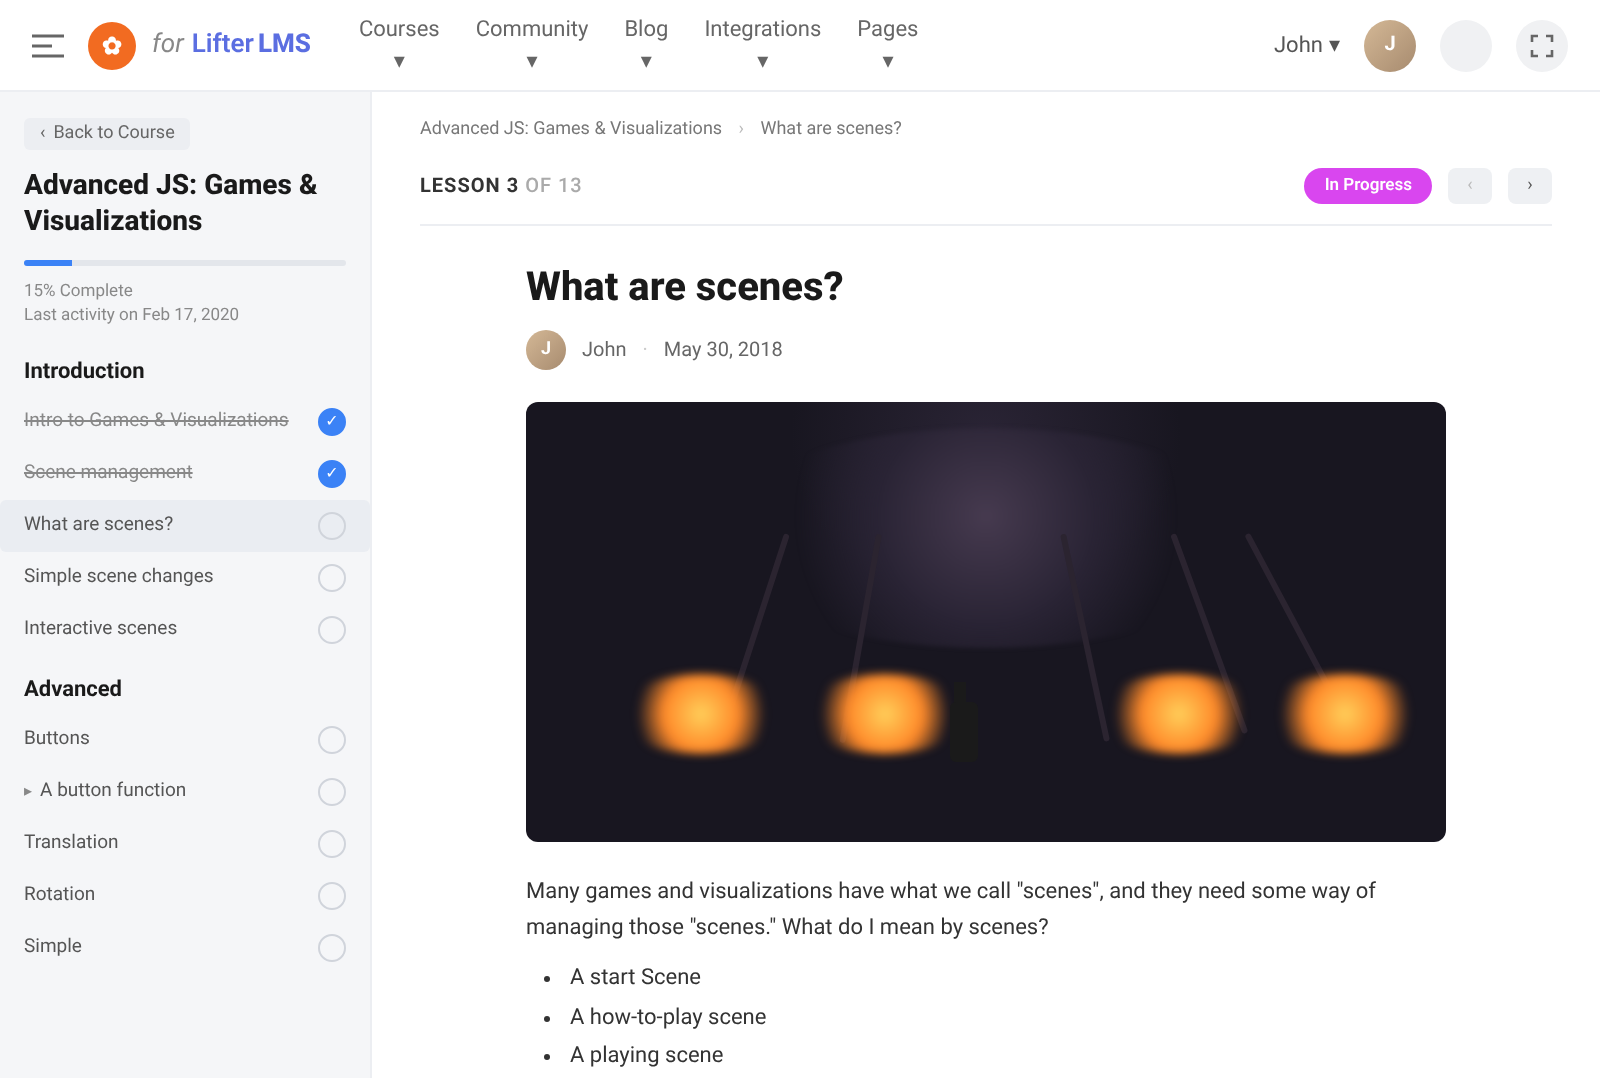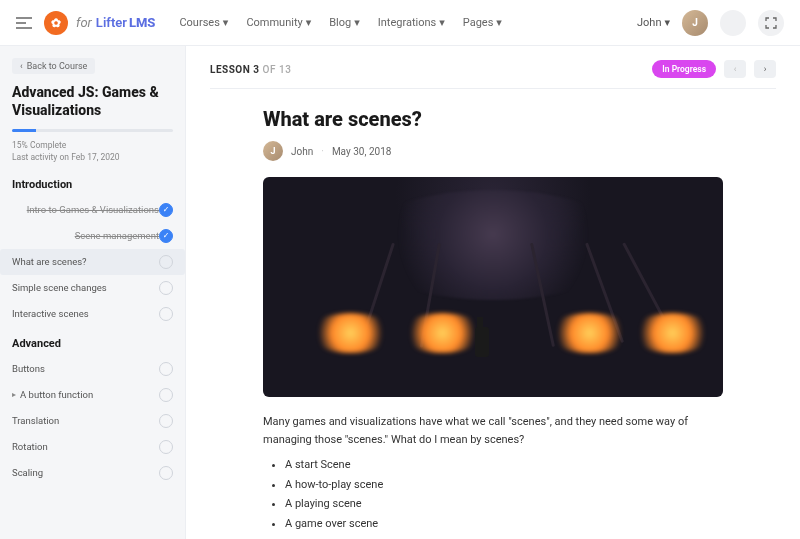--- a/index.html
+++ b/index.html
@@ -6,36 +6,36 @@
 body { font-family: -apple-system, BlinkMacSystemFont, "Segoe UI", Roboto, sans-serif; background: #f5f6f8; color: #1a1a1a; font-size: 12px; }
 .topbar { height: 46px; background: #fff; display: flex; align-items: center; padding: 0 16px; border-bottom: 1px solid #eceef2; }
 .menu-toggle { margin-right: 12px; cursor: pointer; color: #666; }
 .brand { display: flex; align-items: center; gap: 8px; margin-right: 24px; }
 .brand-logo { width: 24px; height: 24px; border-radius: 50%; background: #f26b21; display: flex; align-items: center; justify-content: center; color: #fff; font-weight: bold; font-size: 12px; }
 .brand-text { display: flex; align-items: baseline; gap: 2px; font-size: 13px; }
 .brand-for { font-style: italic; font-size: 13px; color: #888; margin-right: 2px; }
 .brand-lifter { color: #5b6ee1; font-weight: 600; }
 .brand-lms { color: #5b6ee1; font-weight: 800; }
 .nav { display: flex; gap: 18px; }
-.nav-item { color: #666; font-size: 11px; cursor: pointer; display: flex; align-items: center; gap: 3px; }
+.nav-item { color: #666; font-size: 11px; cursor: pointer; display: flex; align-items: center; gap: 3px; flex-direction: column; }
 .spacer { flex: 1; }
 .user-area { display: flex; align-items: center; gap: 12px; }
 .user-name { color: #555; font-size: 11px; display: flex; align-items: center; gap: 3px; cursor: pointer; }
 .avatar { width: 26px; height: 26px; border-radius: 50%; background: linear-gradient(135deg,#d4b896,#a78b6f); display: flex; align-items: center; justify-content: center; color:#fff; font-size:10px; font-weight:bold; }
 .icon-btn { width: 26px; height: 26px; border-radius: 50%; background: #f0f1f3; display: flex; align-items: center; justify-content: center; color: #666; cursor: pointer; }
 .layout { display: flex; height: calc(539px - 46px); }
 .sidebar { width: 186px; background: #f5f6f8; border-right: 1px solid #eceef2; padding: 12px 12px 0 12px; overflow-y: auto; }
 .back-btn { display: inline-flex; align-items: center; gap: 4px; font-size: 9px; color: #666; background: #eceef2; border-radius: 3px; padding: 3px 8px; cursor: pointer; margin-bottom: 10px; }
 .course-title { font-size: 14px; font-weight: 800; line-height: 1.25; margin-bottom: 10px; }
 .progress-bar { height: 3px; background: #e3e6eb; border-radius: 2px; overflow: hidden; margin-bottom: 8px; }
 .progress-fill { height: 100%; background: #3b82f6; width: 15%; }
 .progress-meta { font-size: 8.5px; color: #888; line-height: 1.4; margin-bottom: 14px; }
 .section-head { font-size: 11px; font-weight: 700; margin: 10px 0 6px 0; }
 .lesson { display: flex; align-items: center; justify-content: space-between; padding: 6px 0; font-size: 9.5px; color: #555; cursor: pointer; }
-.lesson.done .lesson-label { text-decoration: line-through; color: #888; text-align: right; }
+.lesson.done .lesson-label { text-decoration: line-through; color: #888; }
 .lesson.active { background: #eaedf2; margin: 0 -12px; padding: 6px 12px; border-radius: 3px; }
 .lesson-label { flex: 1; }
 .lesson-check { width: 14px; height: 14px; border-radius: 50%; border: 1.5px solid #d0d4db; }
 .lesson.done .lesson-check { background: #3b82f6; border-color: #3b82f6; display:flex; align-items:center; justify-content:center; color:#fff; font-size:8px; }
 .lesson-caret { color:#888; margin-right:4px; font-size:8px; }
 .main { flex: 1; background: #fff; overflow-y: auto; padding: 14px 24px 0 24px; }
 .breadcrumb { font-size: 9px; color: #777; margin-bottom: 14px; }
 .breadcrumb .sep { margin: 0 6px; color:#bbb; }
 .lesson-bar { display: flex; align-items: center; justify-content: space-between; padding-bottom: 10px; border-bottom: 1px solid #eceef2; margin-bottom: 18px; }
 .lesson-num { font-size: 10px; font-weight: 700; letter-spacing: 0.5px; color: #333; }
@@ -169,27 +169,32 @@
       </div>
     <div class="lesson">
         <span class="lesson-label">Translation</span>
         <span class="lesson-check"></span>
       </div>
     <div class="lesson">
         <span class="lesson-label">Rotation</span>
         <span class="lesson-check"></span>
       </div>
     <div class="lesson">
-        <span class="lesson-label">Scaling</span>
+        <span class="lesson-label">Simple</span>
         <span class="lesson-check"></span>
       </div>
     <div class="lesson"></div>
   </div>
 
   <div class="main">
+    <div class="breadcrumb">
+      <span>Advanced JS: Games &amp; Visualizations</span>
+      <span class="sep">›</span>
+      <span>What are scenes?</span>
+    </div>
 
     <div class="lesson-bar">
       <div class="lesson-num">
         <span>LESSON</span> <span>3</span> <span class="of">OF</span> <span class="of">13</span>
       </div>
       <div class="bar-right">
         <div class="pill">In Progress</div>
         <div class="navbtn">‹</div>
         <div class="navbtn active">›</div>
       </div>

